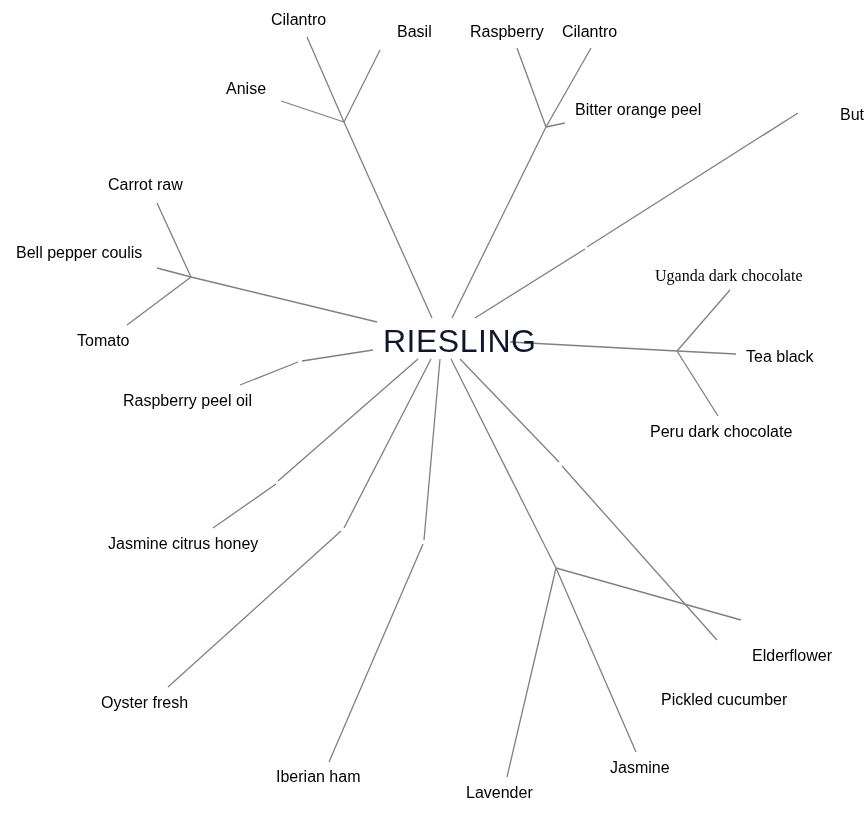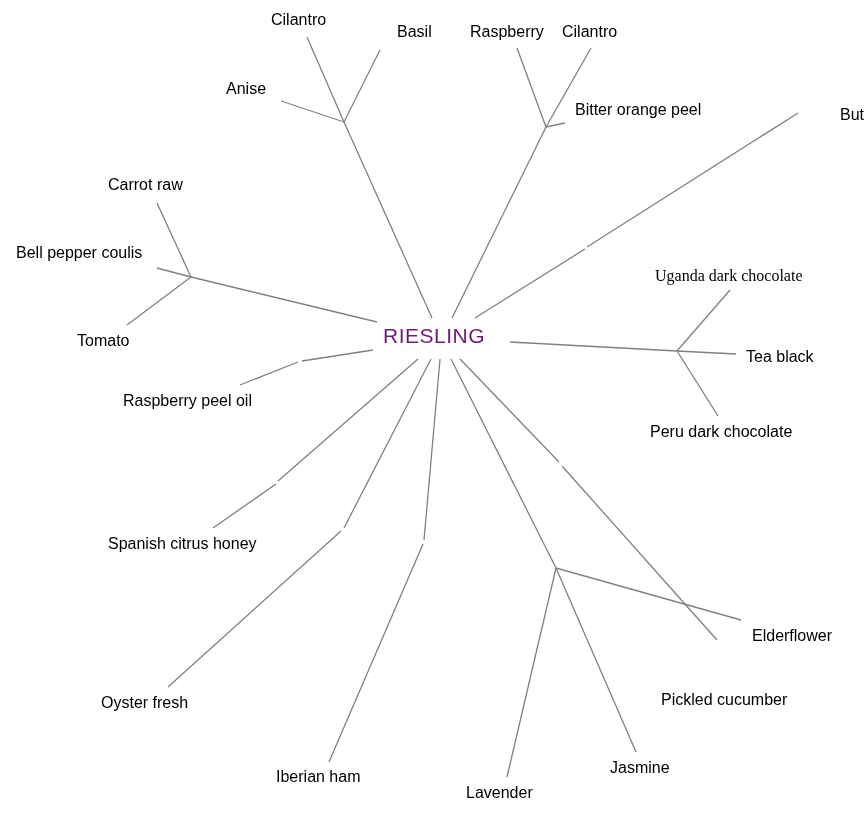--- a/index.html
+++ b/index.html
@@ -10,22 +10,22 @@
     position: absolute;
     font-family: "Liberation Sans", sans-serif;
     font-size: 16px;
     color: #000000;
     white-space: nowrap;
     line-height: 1;
   }
   .root-label {
     position: absolute;
     font-family: "Liberation Sans", sans-serif;
-    font-size: 21px;
-    color: #701a75;
+    font-size: 32px;
+    color: #0f172a;
     white-space: nowrap;
     line-height: 1;
     letter-spacing: 0.5px;
   }
 </style>
 </head>
 <body>
 
 <div id="canvas">
   <svg id="edges" xmlns="http://www.w3.org/2000/svg" width="864" height="815">
@@ -77,21 +77,21 @@
 
   <div class="label" style="left:108px; top:177px;text-align:right;">Carrot raw</div>
   <div class="label" style="left:16px; top:245px;text-align:center;">Bell pepper coulis</div>
   <div class="label" style="left:77px; top:333px;">Tomato</div>
   <div class="label" style="left:123px; top:393px;">Raspberry peel oil</div>
 
   <div class="label" style="left:655px; top:268px;font-family:Liberation Serif, serif;">Uganda dark chocolate</div>
   <div class="label" style="left:746px; top:349px;">Tea black</div>
   <div class="label" style="left:650px; top:424px;">Peru dark chocolate</div>
 
-  <div class="label" style="left:108px; top:536px;">Spanish citrus honey</div>
+  <div class="label" style="left:108px; top:536px;">Jasmine citrus honey</div>
   <div class="label" style="left:101px; top:695px;">Oyster fresh</div>
   <div class="label" style="left:276px; top:769px;">Iberian ham</div>
 
   <div class="label" style="left:466px; top:785px;">Lavender</div>
   <div class="label" style="left:610px; top:760px;">Jasmine</div>
-  <div class="label" style="left:752px; top:628px;">Elderflower</div>
+  <div class="label" style="left:752px; top:648px;">Elderflower</div>
   <div class="label" style="left:661px; top:649px;margin-top:43px;">Pickled cucumber</div>
 </div>
 
 </body></html>

